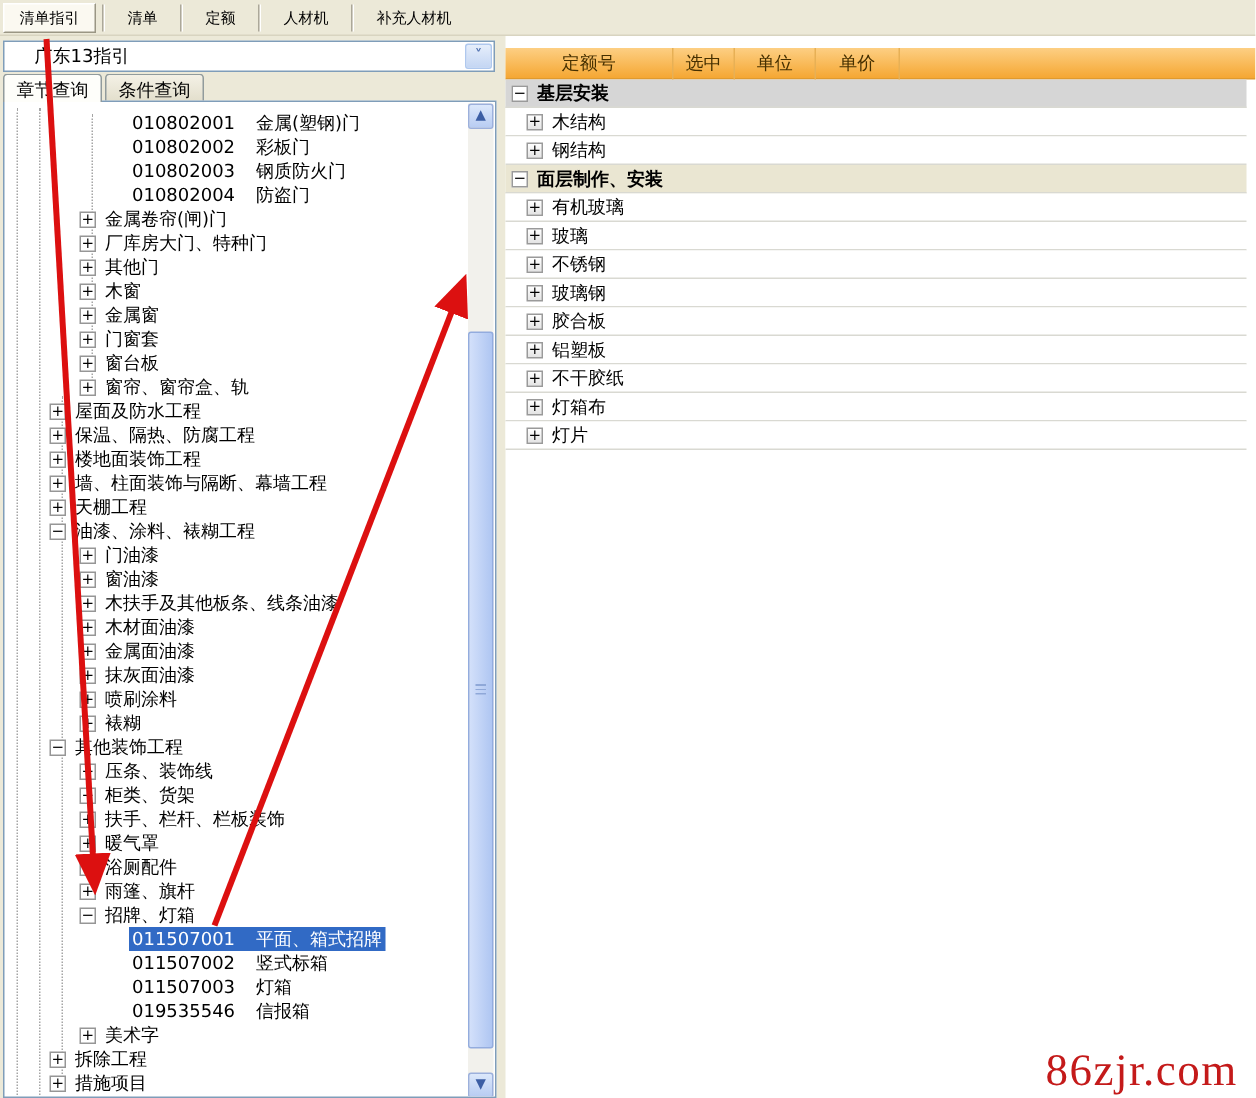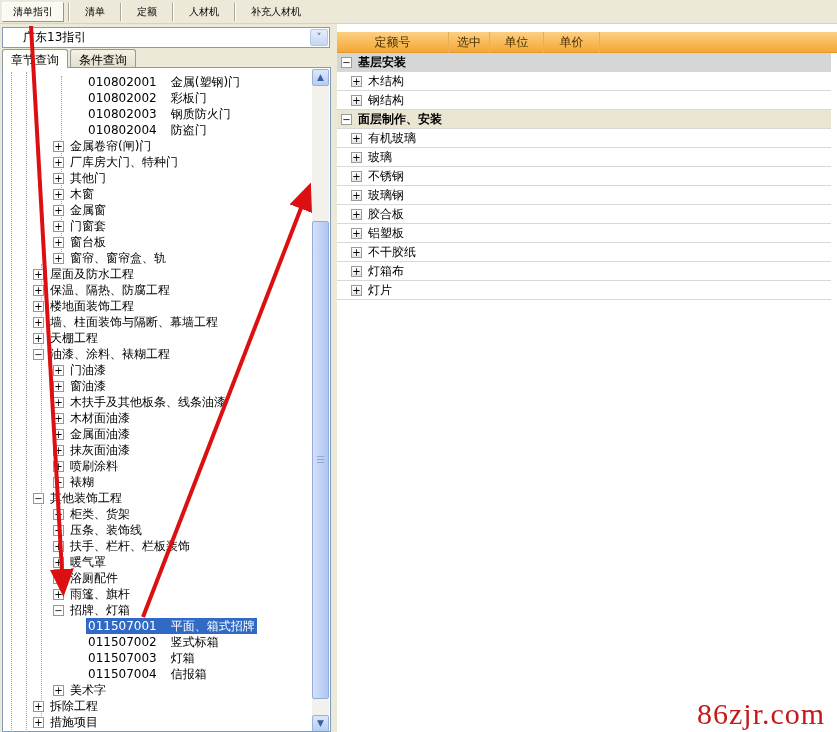--- a/index.html
+++ b/index.html
@@ -218,25 +218,25 @@
       <div class="trow lvl2">
         <span class="ebox">+</span>
         <span class="tlabel"><span>裱糊</span></span>
       </div>
       <div class="trow lvl1">
         <span class="ebox">−</span>
         <span class="tlabel"><span>其他装饰工程</span></span>
       </div>
       <div class="trow lvl2">
         <span class="ebox">+</span>
+        <span class="tlabel"><span>压条、装饰线</span></span>
+      </div>
+      <div class="trow lvl2">
+        <span class="ebox">+</span>
         <span class="tlabel"><span>柜类、货架</span></span>
-      </div>
-      <div class="trow lvl2">
-        <span class="ebox">+</span>
-        <span class="tlabel"><span>压条、装饰线</span></span>
       </div>
       <div class="trow lvl2">
         <span class="ebox">+</span>
         <span class="tlabel"><span>扶手、栏杆、栏板装饰</span></span>
       </div>
       <div class="trow lvl2">
         <span class="ebox">+</span>
         <span class="tlabel"><span>暖气罩</span></span>
       </div>
       <div class="trow lvl2">
@@ -254,21 +254,21 @@
       <div class="trow lvl3">
         <span class="tlabel hl"><span class="code">011507001</span><span>平面、箱式招牌</span></span>
       </div>
       <div class="trow lvl3">
         <span class="tlabel"><span class="code">011507002</span><span>竖式标箱</span></span>
       </div>
       <div class="trow lvl3">
         <span class="tlabel"><span class="code">011507003</span><span>灯箱</span></span>
       </div>
       <div class="trow lvl3">
-        <span class="tlabel"><span class="code">011507004</span><span>信报箱</span></span>
+        <span class="tlabel"><span class="code">019535546</span><span>信报箱</span></span>
       </div>
       <div class="trow lvl2">
         <span class="ebox">+</span>
         <span class="tlabel"><span>美术字</span></span>
       </div>
       <div class="trow lvl1">
         <span class="ebox">+</span>
         <span class="tlabel"><span>拆除工程</span></span>
       </div>
       <div class="trow lvl1">

